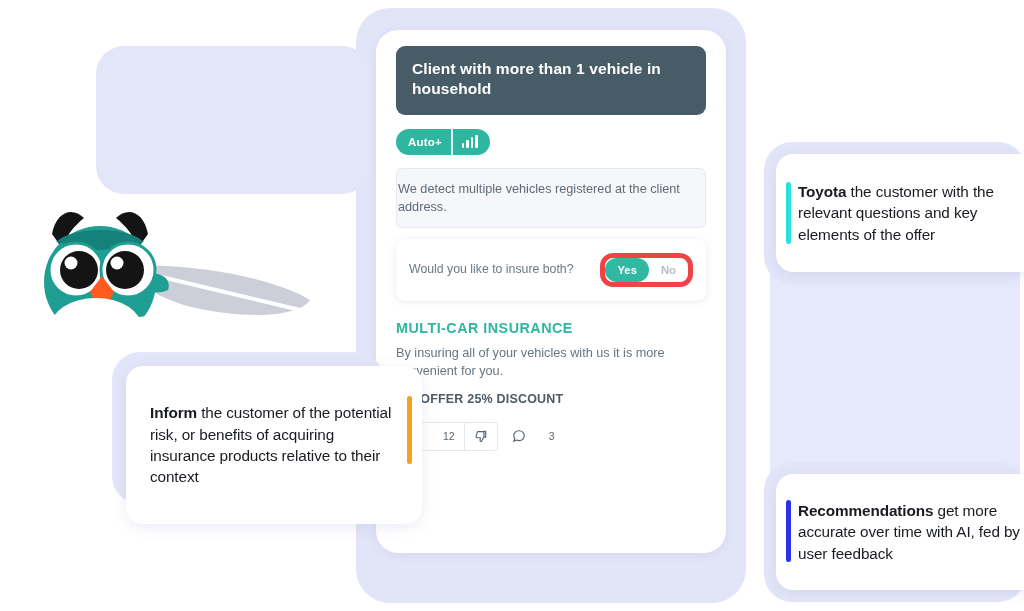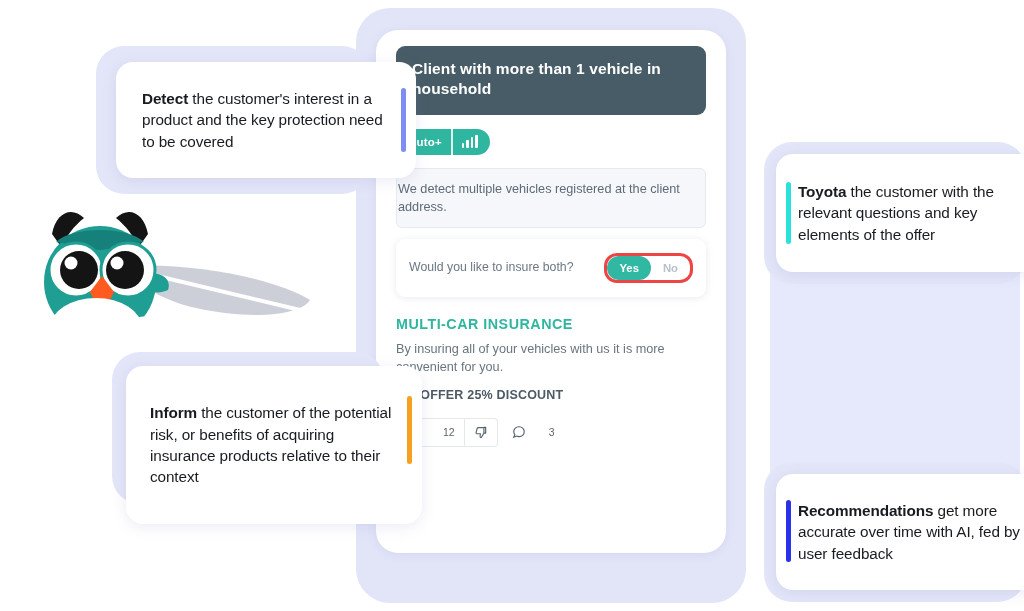--- a/index.html
+++ b/index.html
@@ -73,21 +73,21 @@
   }
   .chip-x::before{transform:rotate(45deg);}
   .chip-x::after{transform:rotate(-45deg);}
 
   .q-row{
     margin-top:11px;background:#ffffff;border-radius:9px;
     box-shadow:0 1px 7px rgba(120,130,170,.17);
     padding:14px 13px;display:flex;align-items:center;justify-content:space-between;
   }
   .toggle{
-    display:inline-flex;align-items:center;border:3px solid #ef4444;
+    display:inline-flex;align-items:center;border:5px solid #ef4444;
     border-radius:13px;height:24px;overflow:hidden;background:#fff;
   }
   .toggle .opt{
     font-size:11.3px;font-weight:bold;padding:0 12px;line-height:24px;
   }
   .toggle .on{background:#31b8a3;color:#fff;border-radius:13px;height:24px;}
   .toggle .off{color:#b9c0c9;}
 
   .offer{margin-top:19px;}
   .offer-title{
@@ -238,24 +238,20 @@
             <path d="M21 11.5a8.4 8.4 0 01-9 8.4 8.9 8.9 0 01-4-.9L3 21l1.9-4.6A8.4 8.4 0 013 11.5 8.5 8.5 0 0112 3a8.5 8.5 0 019 8.5z"></path>
           </svg>
           <span>3</span>
         </span>
       </div>
 
     </div>
   </div>
 
   <div class="halo" id="halo-detect"></div>
-  <div class="callout" id="card-detect">
-    <p><b>Detect</b><span> the customer's interest in a product and the key protection need to be covered</span></p>
-    <span class="accent" id="accent-detect"></span>
-  </div>
 
   <div class="halo" id="halo-inform"></div>
   <div class="callout" id="card-inform">
     <p><b>Inform</b><span> the customer of the potential risk, or benefits of acquiring insurance products relative to their context</span></p>
     <span class="accent" id="accent-inform"></span>
   </div>
 
   <div class="halo" id="halo-protect"></div>
   <div class="callout" id="card-protect">
     <p><b>Toyota</b><span> the customer with the relevant questions and key elements of the offer</span></p>

